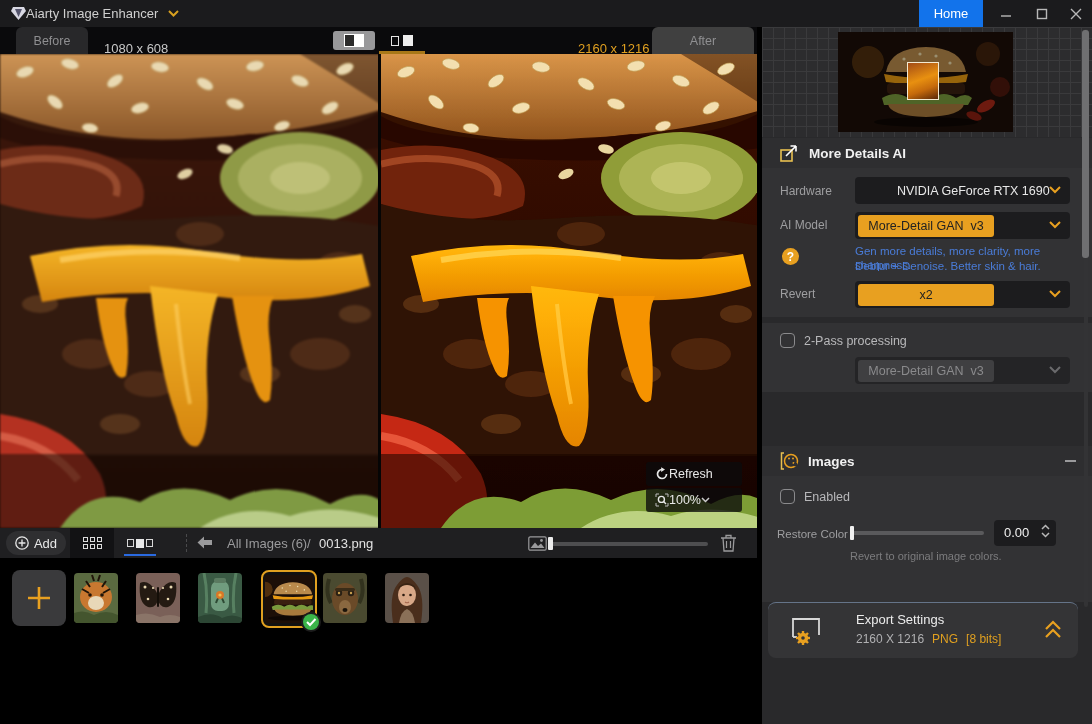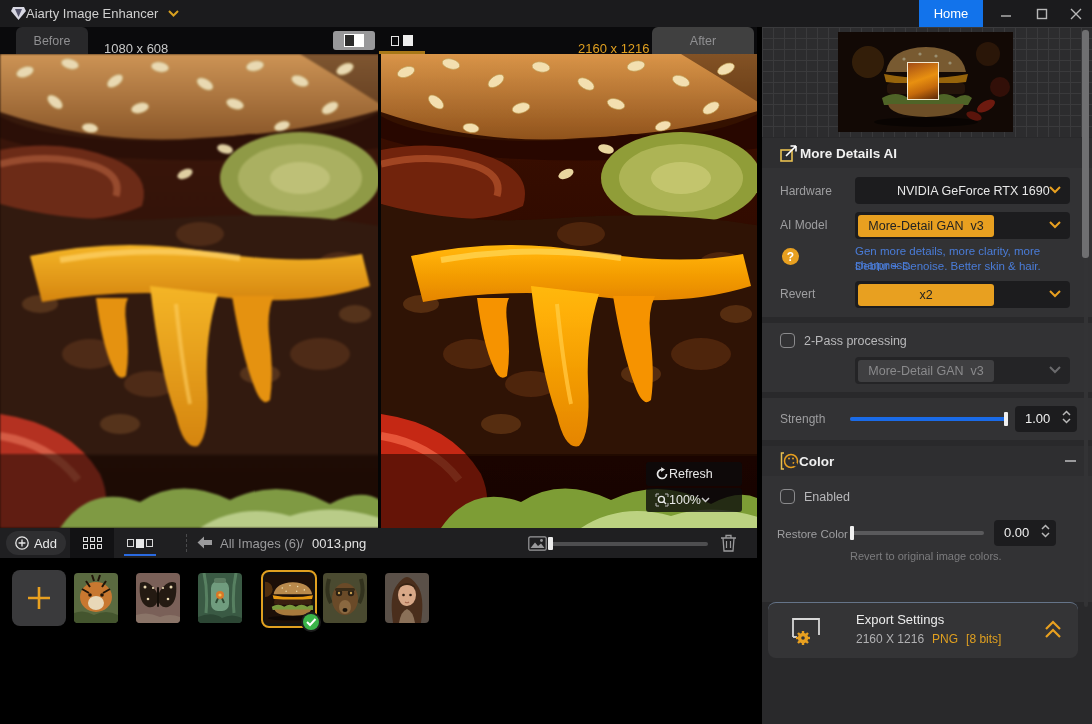--- a/index.html
+++ b/index.html
@@ -48,21 +48,21 @@
   .footer-bar { position:absolute; left:0; top:528px; width:757px; height:30px; background:#1f1f21; }
   .add-btn { position:absolute; left:6px; top:3px; width:60px; height:24px; border-radius:12px;
              background:#2f2f31; color:#e8e8e8; font-size:13px; display:flex; align-items:center;
              justify-content:center; gap:5px; border:none; cursor:pointer; }
   .ftool { position:absolute; top:0; width:44px; height:30px; display:flex; align-items:center; justify-content:center; }
   .grid-icon { display:grid; grid-template-columns:repeat(3,5px); grid-template-rows:repeat(2,5px); gap:2px; }
   .grid-icon i { border:1px solid #dcdcdc; }
   .row-icon { display:flex; align-items:center; gap:2px; }
   .row-icon .o { width:7px; height:8px; border:1px solid #d8d8d8; }
   .row-icon .f { width:8px; height:9px; background:#e8e8e8; }
-  .breadcrumb-txt { position:absolute; top:0; height:30px; display:flex; align-items:center; font-size:13px; }
+  .breadcrumb-txt { position:absolute; top:0; height:30px; display:flex; align-items:center; font-size:13px;margin-left:7px; }
 
   
   .film { position:absolute; left:0; top:558px; width:757px; height:166px; background:#000; }
   .add-tile { position:absolute; left:12px; top:12px; width:54px; height:56px; border-radius:8px;
               background:#3a3a3c; display:flex; align-items:center; justify-content:center; cursor:pointer; }
   .thumb { position:absolute; top:15px; width:44px; height:50px; border-radius:4px; overflow:hidden; cursor:pointer; }
   .thumb svg { display:block; }
   .thumb-sel { position:absolute; left:261px; top:12px; width:56px; height:58px; border:2px solid #e0a020;
                border-radius:8px; background:#111; overflow:visible; cursor:pointer; }
   .thumb-sel .inner { position:absolute; left:2px; top:2px; width:48px; height:50px; border-radius:4px; overflow:hidden; }
@@ -75,21 +75,21 @@
                      linear-gradient(90deg,#3a3a3c 1px, transparent 1px);
     background-size:11px 11px; }
   .nav-photo { position:absolute; left:76px; top:5px; width:175px; height:100px; overflow:hidden; }
   .nav-dim { position:absolute; left:0; top:0; width:175px; height:100px; background:rgba(0,0,0,0.35); }
   .nav-rect { position:absolute; left:145px; top:35px; width:32px; height:38px;
               border:1.5px solid #f3ead2;
               background:linear-gradient(160deg,#a34c16 0%,#e89010 45%,#c56a0c 70%,#5a2808 100%);
               cursor:move; }
 
   .sec-header { position:absolute; left:0; width:330px; height:30px; background:#2e2e30;
-                display:flex; align-items:center; padding-left:18px;
+                display:flex; align-items:center; gap:9px; padding-left:18px;
                 color:#f0f0f0; font-size:13.5px; font-weight:bold; }
   .sec { position:absolute; left:0; width:330px; background:#323234; }
   .plabel { position:absolute; color:#9e9ea0; font-size:12px; }
   .field { position:absolute; left:93px; width:215px; height:27px; background:#1c1c1e; border-radius:4px;
            display:flex; align-items:center; cursor:pointer; }
   .field .val { color:#e8e8e8; font-size:12.5px; margin-left:42px; }
   .pill { position:absolute; left:3px; top:2.5px; width:136px; height:22px; background:#e8a020;
           border-radius:3px; color:#222; font-size:12.5px; display:flex; align-items:center;
           justify-content:center; white-space:pre; }
   .field.disabled { background:#242426; }
@@ -509,49 +509,31 @@
       <span class="checkbox" style="left:18px;top:10px"></span>
       <span class="cb-label" style="left:42px;top:11px">2-Pass processing</span>
       <div class="field disabled" style="top:34px">
         <span class="pill">More-Detail GAN  v3</span>
         <svg class="chev" width="12" height="8">
           <polyline points="1,1 6,6 11,1" fill="none" stroke="#6a6a6c" stroke-width="2"></polyline>
         </svg>
       </div>
     </div>
 
-    <div class="sec" style="top:371px;height:42px">
-      <span class="plabel" style="left:18px;top:14px">Strength</span>
-      <div class="slider-track" style="left:88px;top:19px;width:158px">
-        <div class="slider-fill" style="width:156px"></div>
-        <div class="slider-handle" style="left:154px"></div>
-      </div>
-      <div class="spinner" style="left:253px;top:8px">
-        <span class="num">1.00</span>
-        <span class="spin-arrows">
-          <svg width="9" height="6">
-              <polyline points="1,5 4.5,1.5 8,5" fill="none" stroke="#b8b8b8" stroke-width="1.5"></polyline>
-            </svg>
-          <svg width="9" height="6">
-              <polyline points="1,1 4.5,4.5 8,1" fill="none" stroke="#b8b8b8" stroke-width="1.5"></polyline>
-            </svg>
-        </span>
-      </div>
-    </div>
 
     <div class="sec-header" style="top:419px">
       <svg width="19" height="18" viewBox="0 0 19 18">
         <path d="M4,1 H1.5 V17 H4" fill="none" stroke="#e8c050" stroke-width="1.5"></path>
         <circle cx="11" cy="9" r="6.5" fill="none" stroke="#e8a020" stroke-width="1.5"></circle>
         <circle cx="9" cy="6.5" r="1" fill="#e8a020"></circle>
           <circle cx="13" cy="6.5" r="1" fill="#e8a020"></circle>
           <circle cx="13.5" cy="11" r="1" fill="#e8a020"></circle>
         <circle cx="15.5" cy="12.5" r="2" fill="#2e2e30"></circle>
       </svg>
-      <span>Color</span>
+      <span>Images</span>
     </div>
     <div class="collapse-dash" style="top:433px"></div>
 
     <div class="sec" style="top:449px;height:126px">
       <span class="checkbox" style="left:18px;top:13px"></span>
       <span class="cb-label" style="left:42px;top:14px">Enabled</span>
 
       <span class="plabel" style="left:15px;top:52px;font-size:11.5px">Restore Color</span>
       <div class="slider-track" style="left:88px;top:55px;width:134px">
         <div class="slider-handle" style="left:0"></div>

